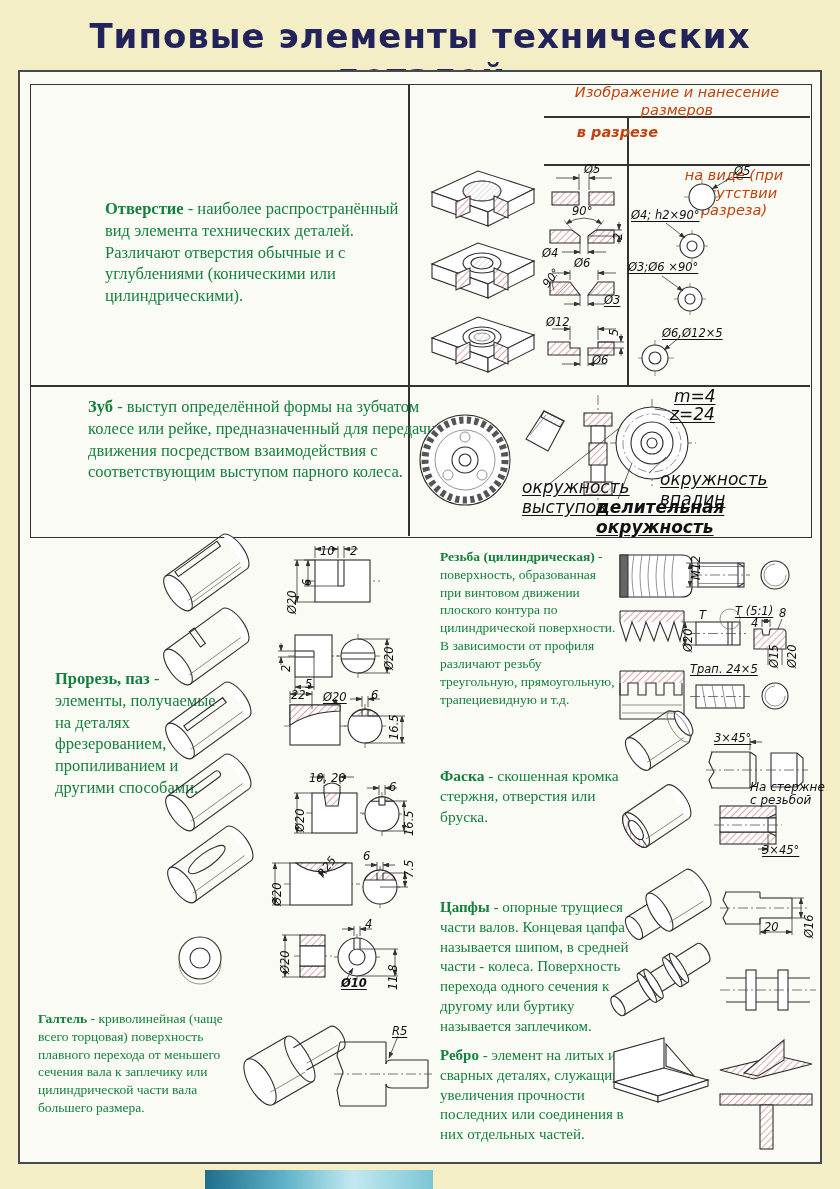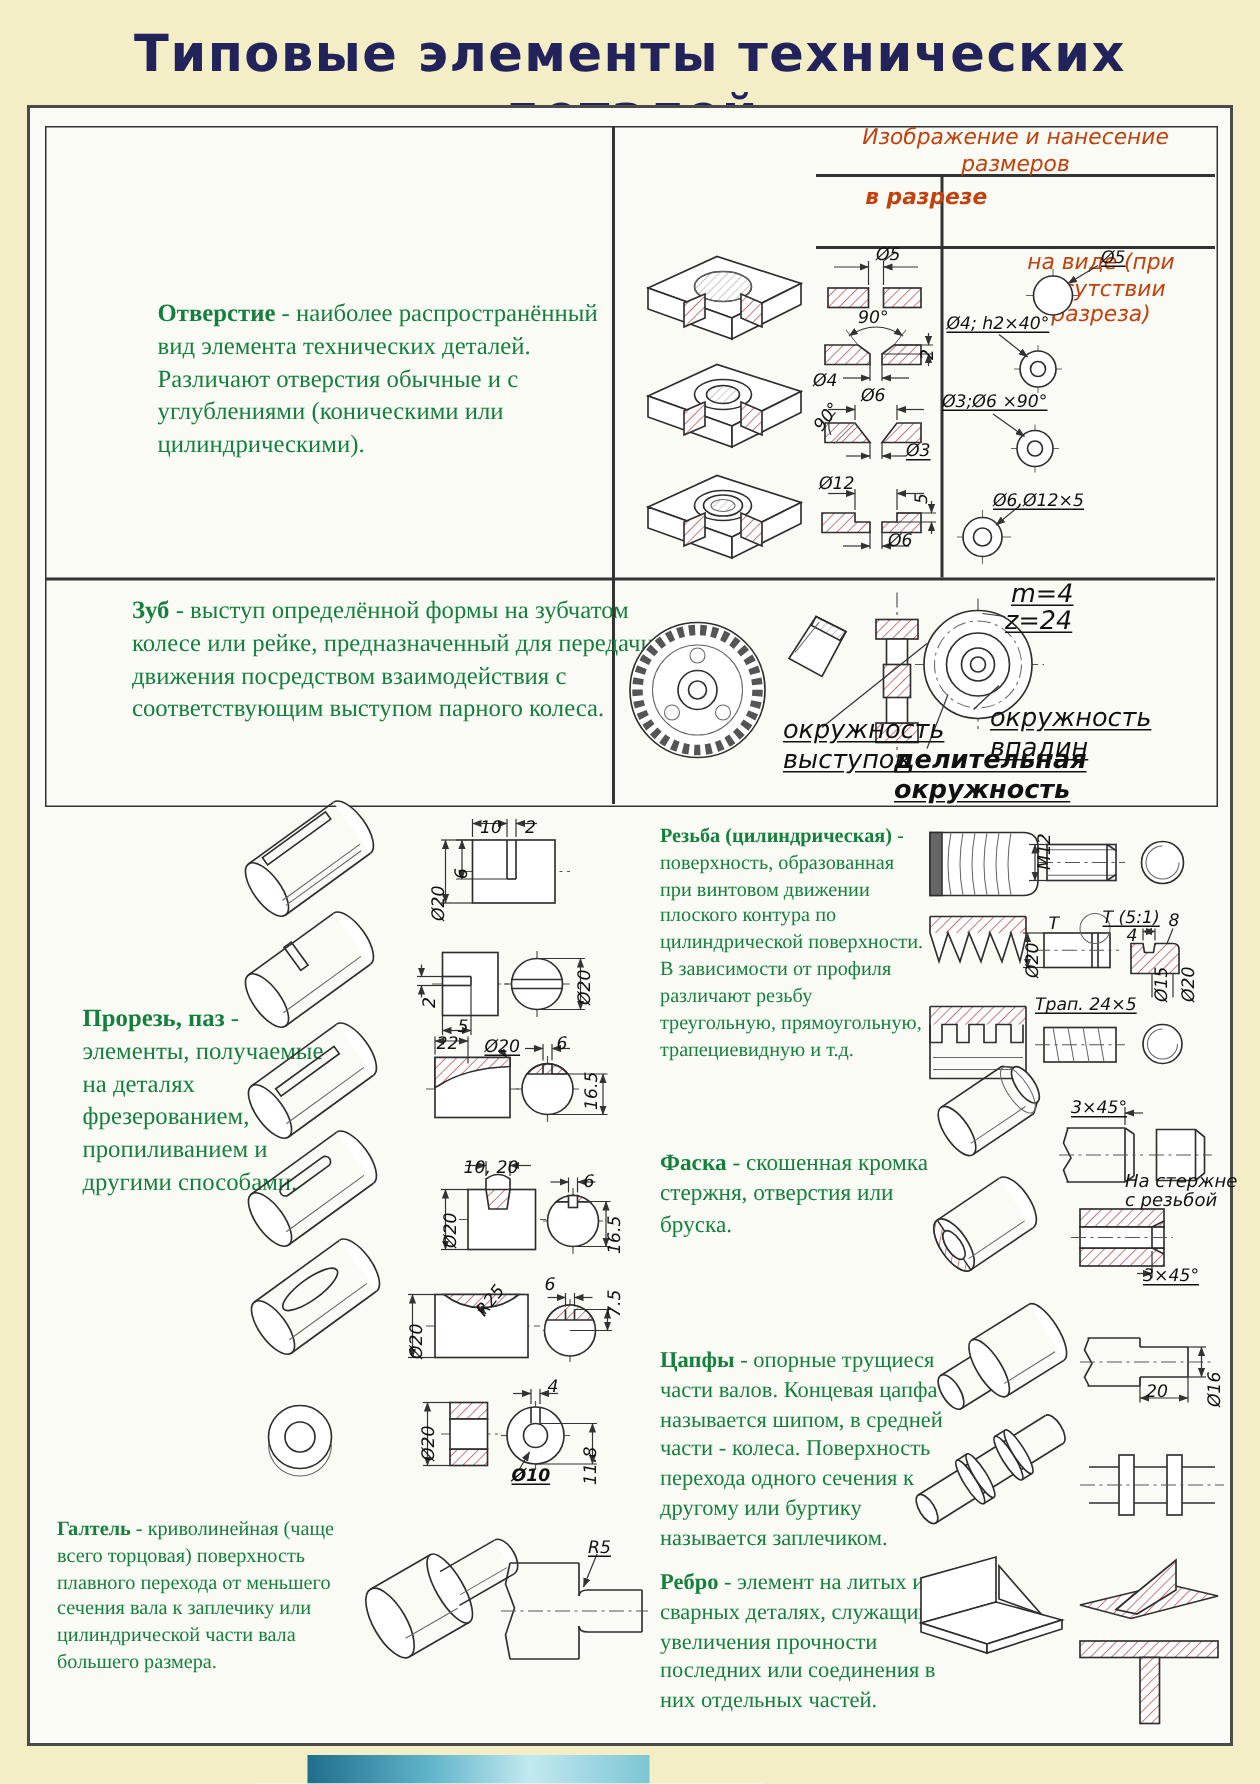--- a/index.html
+++ b/index.html
@@ -672,21 +672,21 @@
 <span class="dim rot" style="left:612px;top:240px;">2</span>
 <span class="dim" style="left:542px;top:247px;">Ø4</span>
 <span class="dim" style="left:574px;top:257px;">Ø6</span>
 <span class="dim r45" style="left:540px;top:282px;">90°</span>
 <span class="dim u" style="left:604px;top:294px;">Ø3</span>
 <span class="dim" style="left:546px;top:316px;">Ø12</span>
 <span class="dim rot" style="left:608px;top:336px;">5</span>
 <span class="dim" style="left:592px;top:354px;">Ø6</span>
 
 <span class="dim u" style="left:734px;top:165px;">Ø5</span>
-<span class="dim u" style="left:631px;top:209px;">Ø4; h2×40°</span>
+<span class="dim u" style="left:631px;top:209px;">Ø4; h2×90°</span>
 <span class="dim u" style="left:628px;top:261px;">Ø3;Ø6 ×90°</span>
 <span class="dim u" style="left:662px;top:327px;">Ø6,Ø12×5</span>
 
 <span class="dim gl u" style="left:674px;top:387px;">m=4</span>
 <span class="dim gl u" style="left:670px;top:405px;">z=24</span>
 <span class="dim gl u" style="left:522px;top:478px;width:86px;">окружность выступов</span>
 <span class="dim gl u" style="left:628px;top:470px;width:88px;margin-left:32px;">окружность впадин</span>
 <span class="dim gl u" style="left:596px;top:498px;width:108px;font-weight:bold;">делительная окружность</span>
 
 <span class="dim" style="left:320px;top:545px;">10</span>

